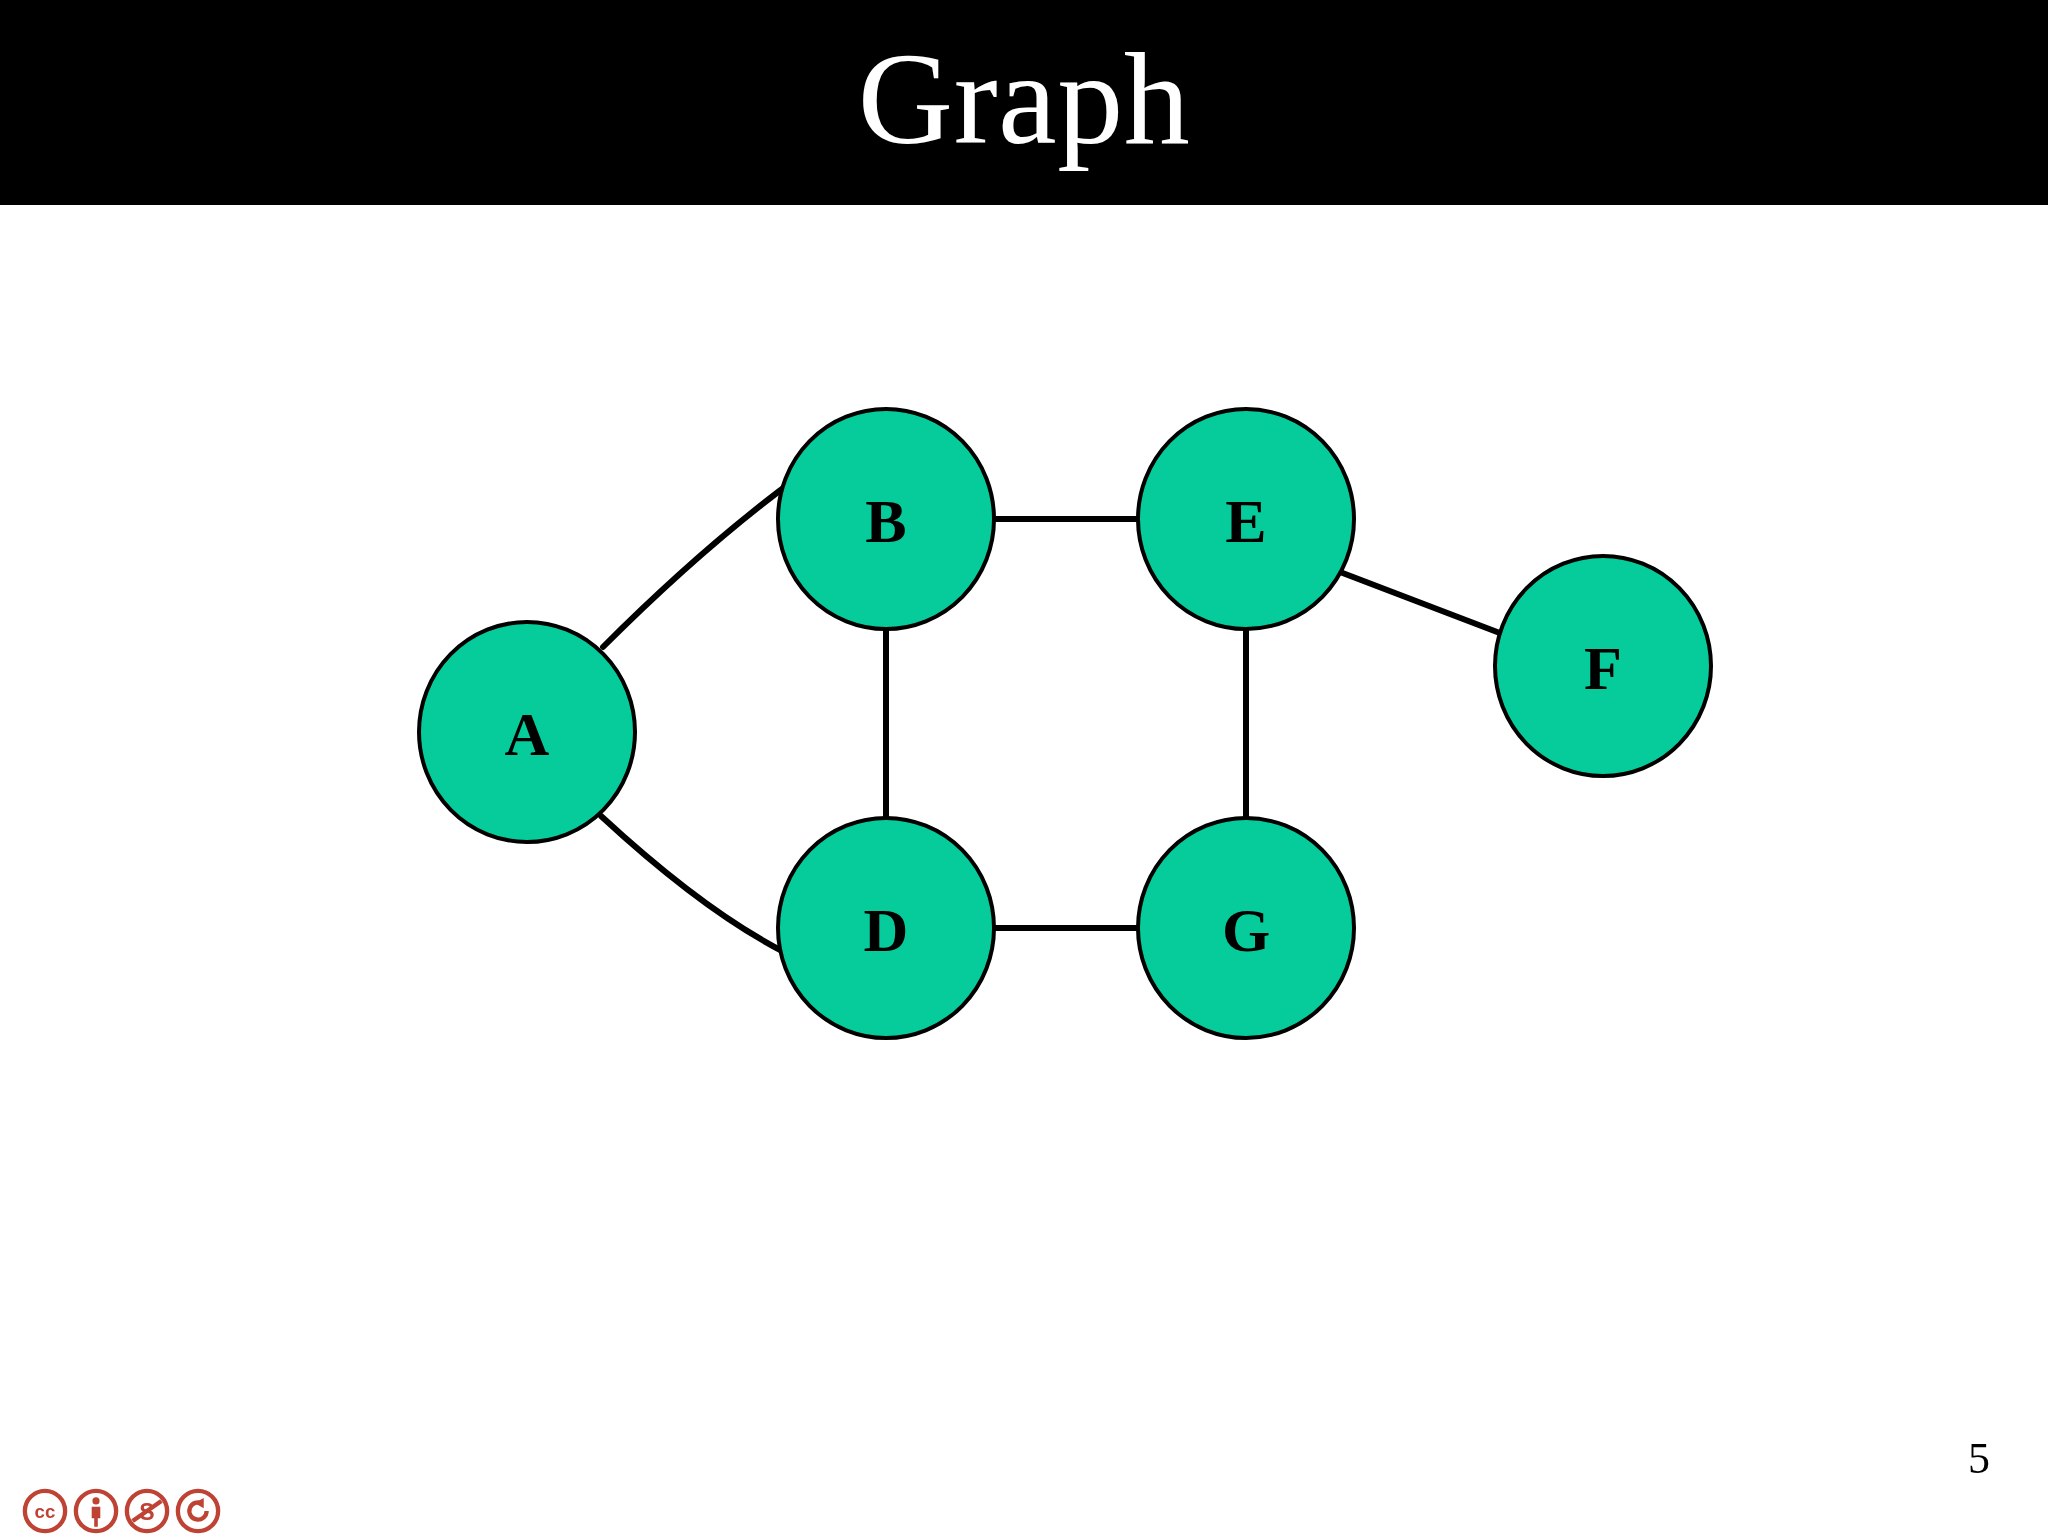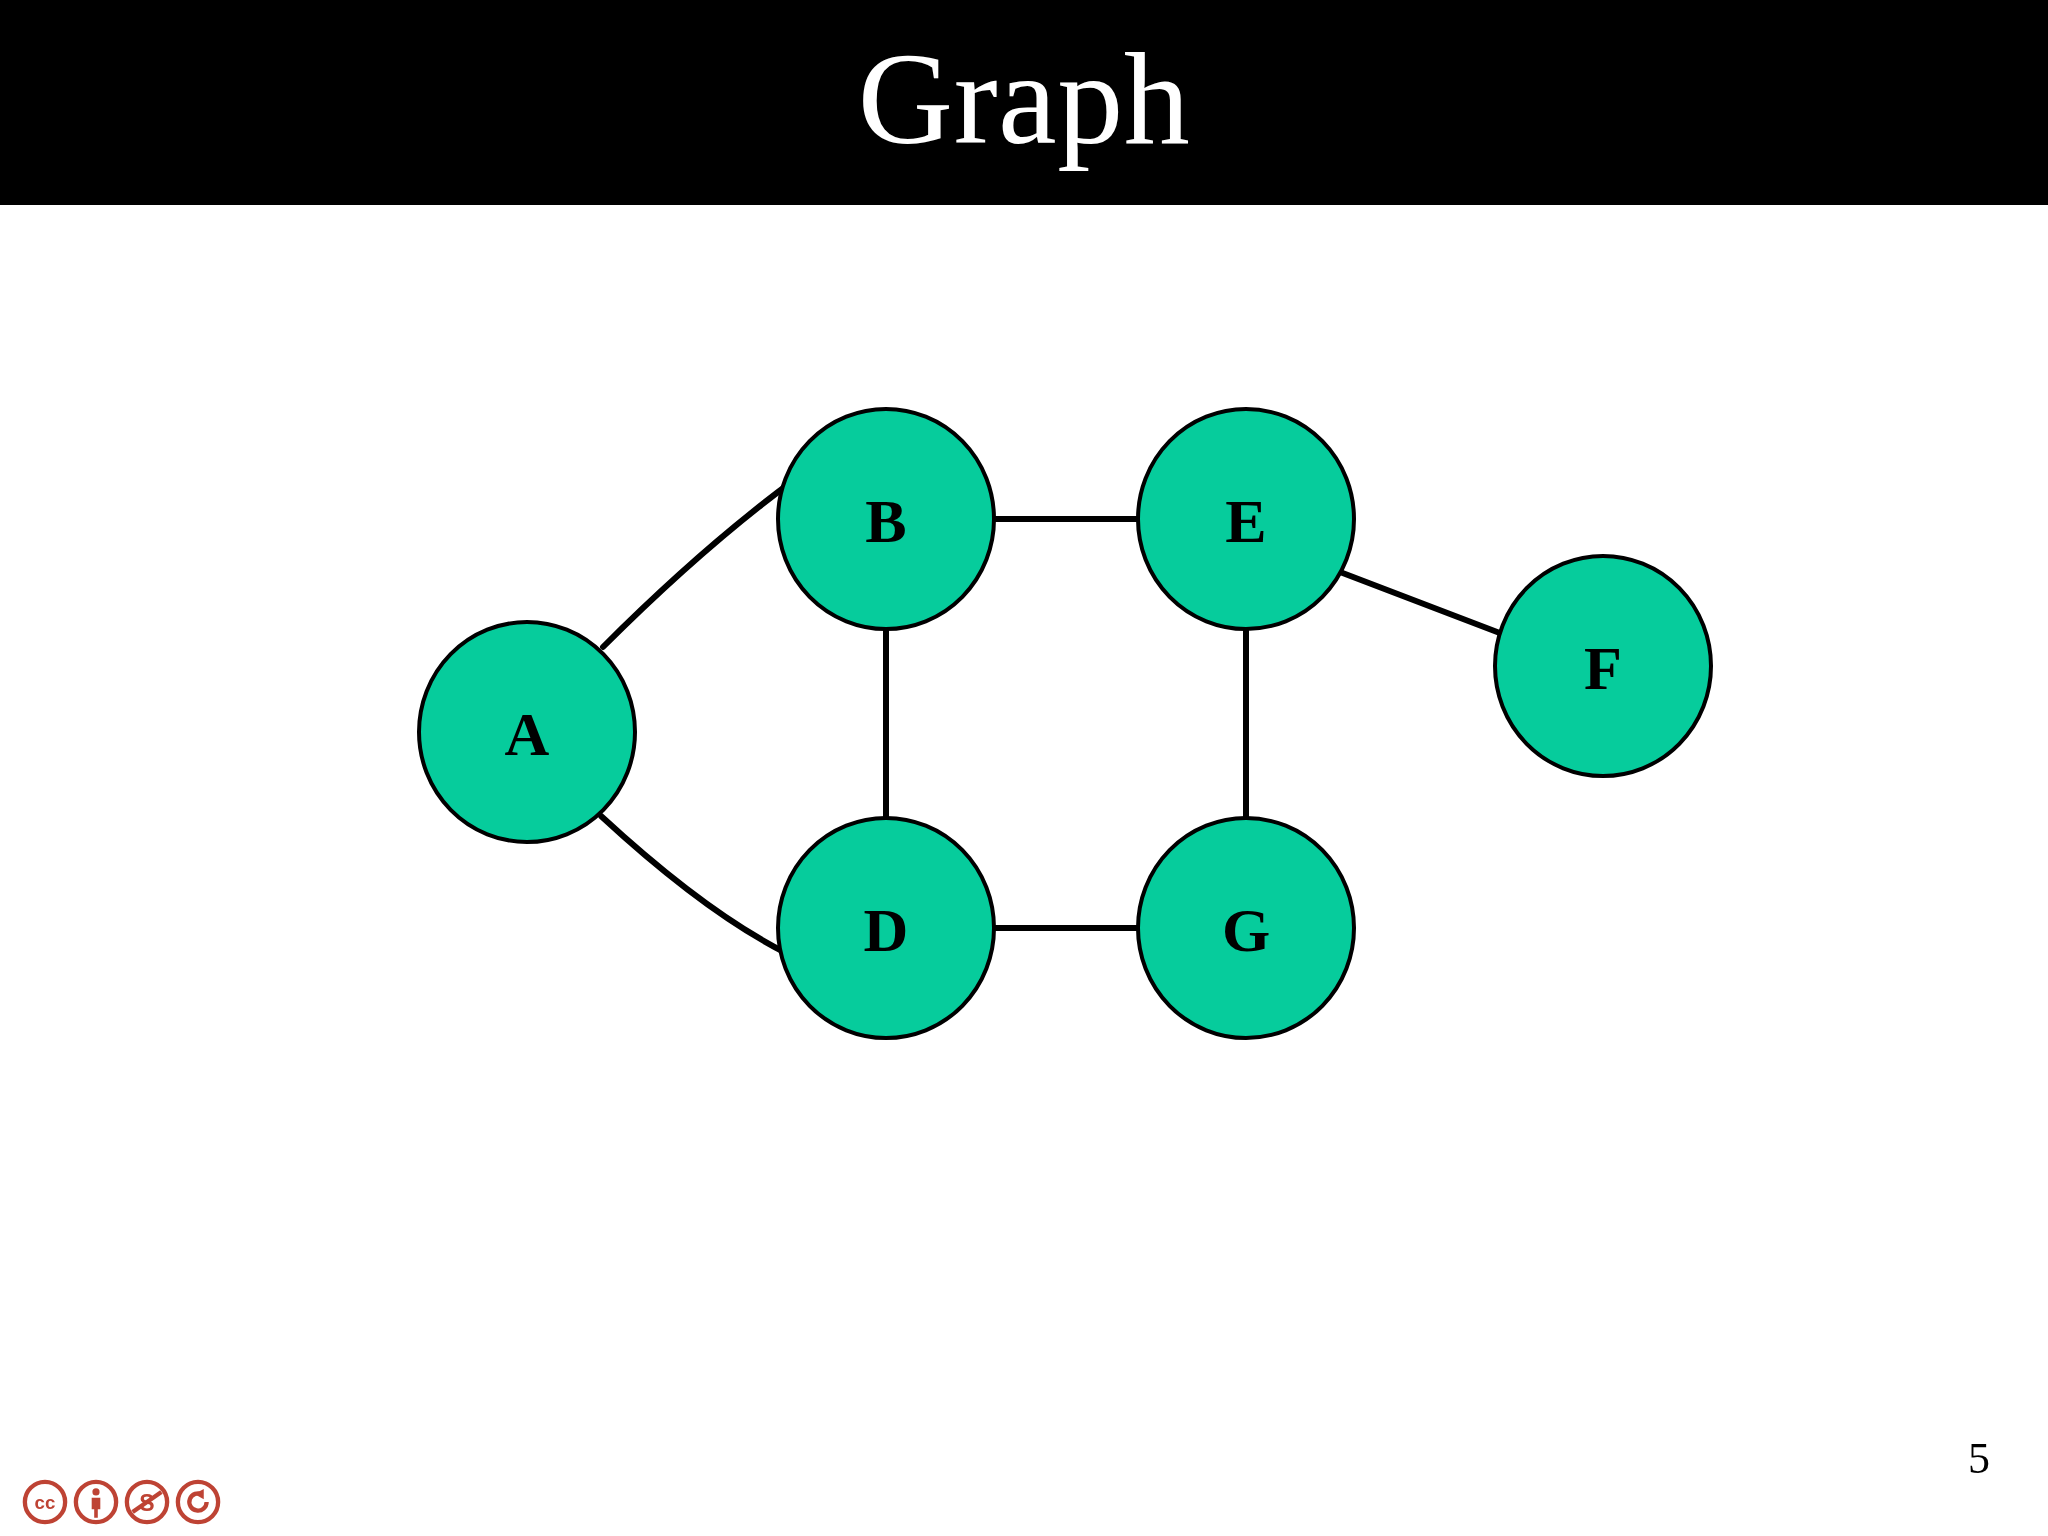--- a/index.html
+++ b/index.html
@@ -83,21 +83,21 @@
     color: #000000;
     font-family: "Liberation Serif", serif;
     font-size: 44px;
     line-height: 1;
   }
 
   
   #license-badges {
     position: absolute;
     left: 22px;
-    bottom: 11px;
+    bottom: 2px;
     display: flex;
     align-items: flex-start;
     gap: 5px;
   }
   .cc-badge {
     width: 46px;
     height: 46px;
     display: block;
   }
 </style>

